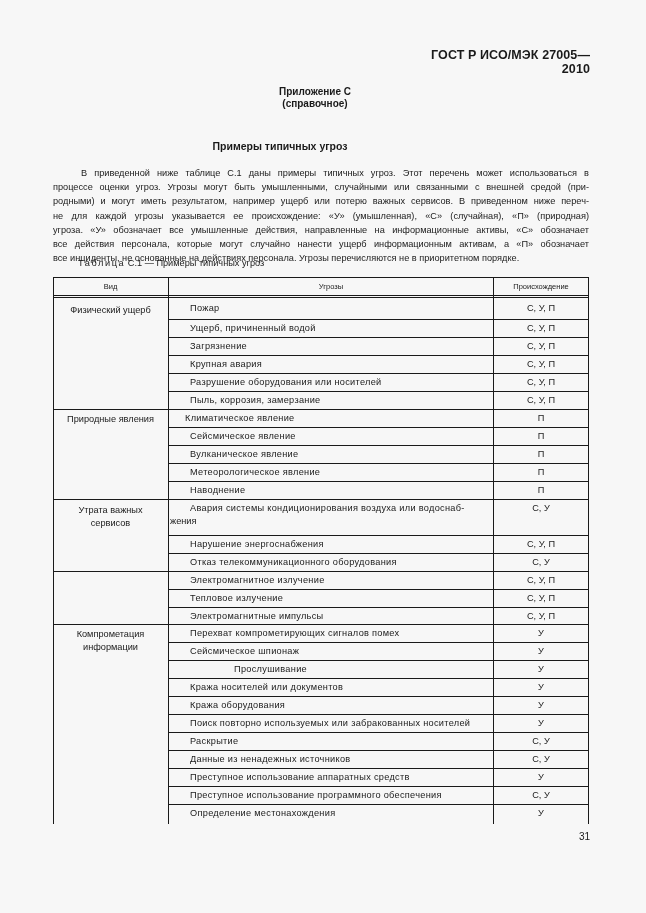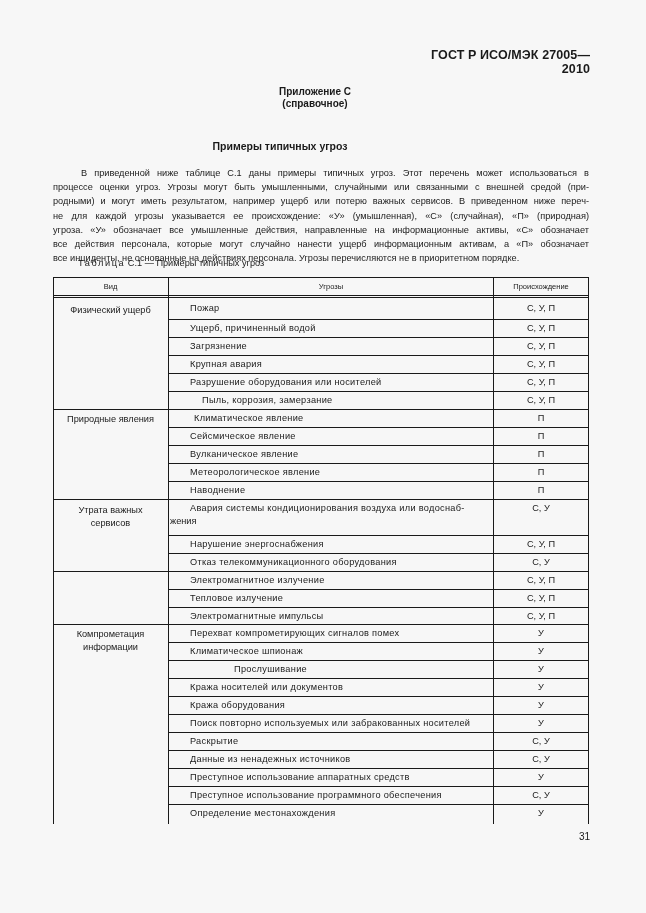--- a/index.html
+++ b/index.html
@@ -93,25 +93,25 @@
         <span style="padding-left: 20px; display: block; letter-spacing: 0.3px;">Крупная авария</span>
       </div>
       <div class="cell origin" style="left: 441px; top: 81px; width: 94px;">С, У, П</div>
       <div class="hline" style="left: 115px; top: 96px; width: 421px;"></div>
       <div class="cell" style="left: 117px; top: 99px; width: 316px;">
         <span style="padding-left: 20px; display: block; letter-spacing: 0.3px;">Разрушение оборудования или носителей</span>
       </div>
       <div class="cell origin" style="left: 441px; top: 99px; width: 94px;">С, У, П</div>
       <div class="hline" style="left: 115px; top: 114px; width: 421px;"></div>
       <div class="cell" style="left: 117px; top: 117px; width: 316px;">
-        <span style="padding-left: 32px; display: block; letter-spacing: 0.3px;">Пыль, коррозия, замерзание</span>
+        <span style="padding-left: 20px; display: block; letter-spacing: 0.3px;">Пыль, коррозия, замерзание</span>
       </div>
       <div class="cell origin" style="left: 441px; top: 117px; width: 94px;">С, У, П</div>
       <div class="hline" style="left: 115px; top: 132px; width: 421px;"></div>
-      <div class="cell" style="left: 121px; top: 135px; width: 316px;">
+      <div class="cell" style="left: 112px; top: 135px; width: 316px;">
         <span style="padding-left: 20px; display: block; letter-spacing: 0.3px;">Климатическое явление</span>
       </div>
       <div class="cell origin" style="left: 441px; top: 135px; width: 94px;">П</div>
       <div class="hline" style="left: 115px; top: 150px; width: 421px;"></div>
       <div class="cell" style="left: 117px; top: 153px; width: 316px;">
         <span style="padding-left: 20px; display: block; letter-spacing: 0.3px;">Сейсмическое явление</span>
       </div>
       <div class="cell origin" style="left: 441px; top: 153px; width: 94px;">П</div>
       <div class="hline" style="left: 115px; top: 168px; width: 421px;"></div>
       <div class="cell" style="left: 117px; top: 171px; width: 316px;">
@@ -159,21 +159,21 @@
         <span style="padding-left: 20px; display: block; letter-spacing: 0.3px;">Электромагнитные импульсы</span>
       </div>
       <div class="cell origin" style="left: 441px; top: 333px; width: 94px;">С, У, П</div>
       <div class="hline" style="left: 115px; top: 347px; width: 421px;"></div>
       <div class="cell" style="left: 117px; top: 350px; width: 316px;">
         <span style="padding-left: 20px; display: block; letter-spacing: 0.3px;">Перехват компрометирующих сигналов помех</span>
       </div>
       <div class="cell origin" style="left: 441px; top: 350px; width: 94px;">У</div>
       <div class="hline" style="left: 115px; top: 365px; width: 421px;"></div>
       <div class="cell" style="left: 117px; top: 368px; width: 316px;">
-        <span style="padding-left: 20px; display: block; letter-spacing: 0.3px;">Климатическое шпионаж</span>
+        <span style="padding-left: 20px; display: block; letter-spacing: 0.3px;">Сейсмическое шпионаж</span>
       </div>
       <div class="cell origin" style="left: 441px; top: 368px; width: 94px;">У</div>
       <div class="hline" style="left: 115px; top: 383px; width: 421px;"></div>
       <div class="cell" style="left: 117px; top: 386px; width: 316px; padding-left: 44px;">
         <span style="padding-left: 20px; display: block; letter-spacing: 0.3px;">Прослушивание</span>
       </div>
       <div class="cell origin" style="left: 441px; top: 386px; width: 94px;">У</div>
       <div class="hline" style="left: 115px; top: 401px; width: 421px;"></div>
       <div class="cell" style="left: 117px; top: 404px; width: 316px;">
         <span style="padding-left: 20px; display: block; letter-spacing: 0.3px;">Кража носителей или документов</span>

